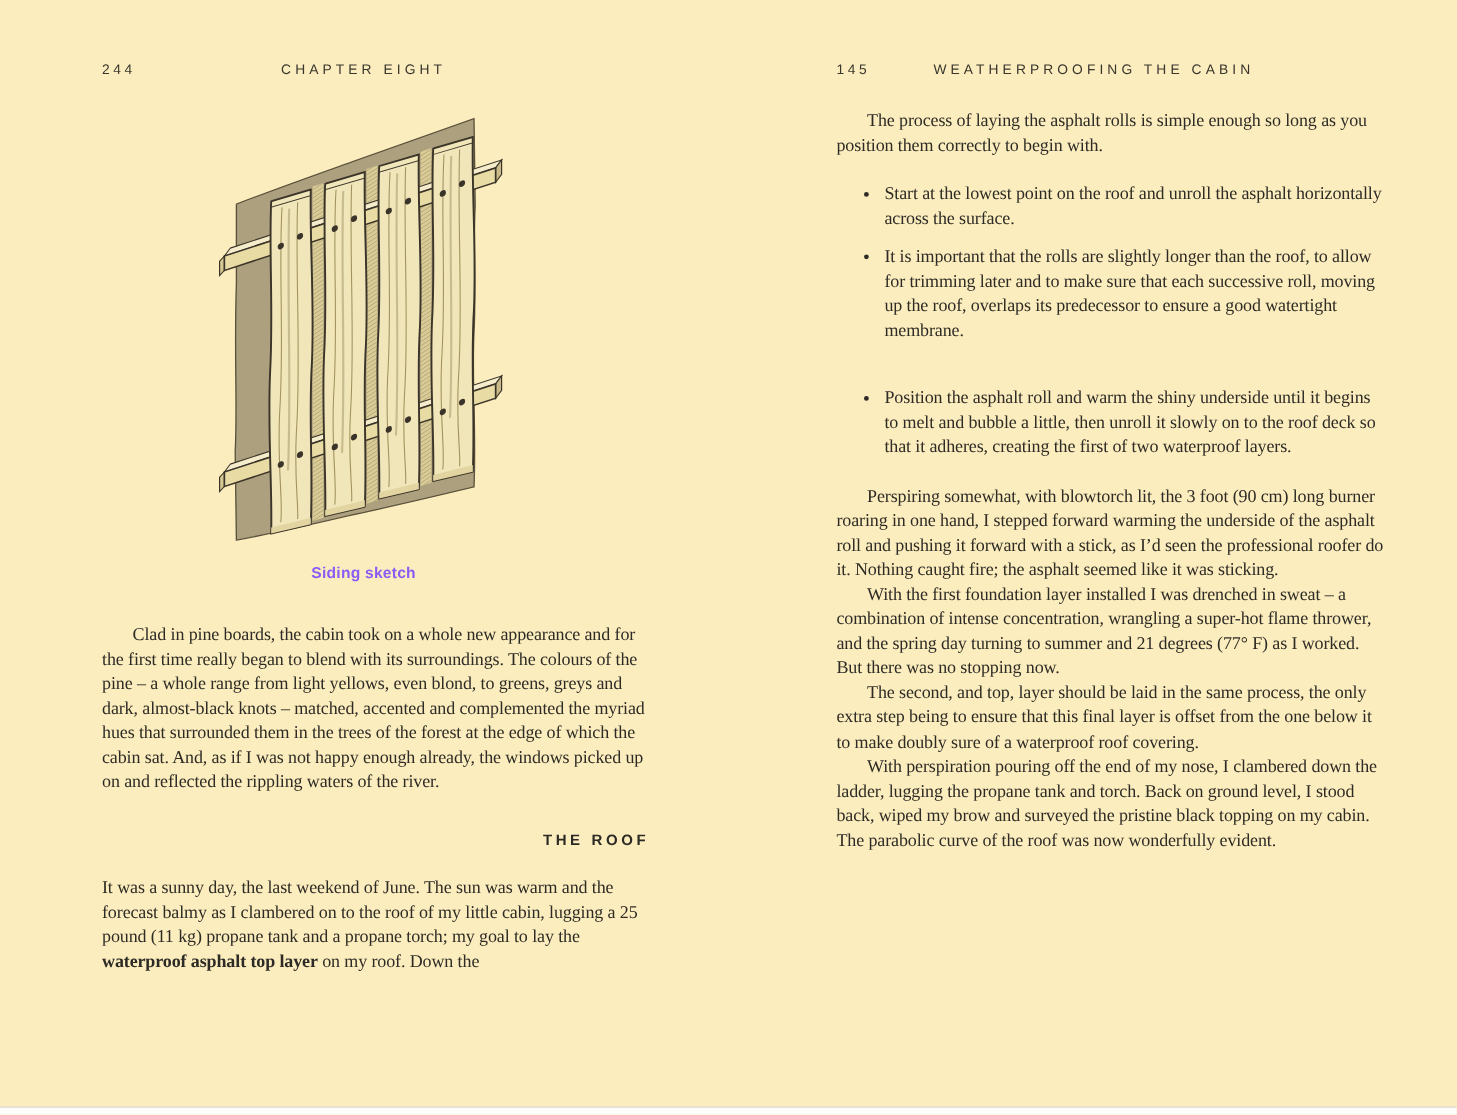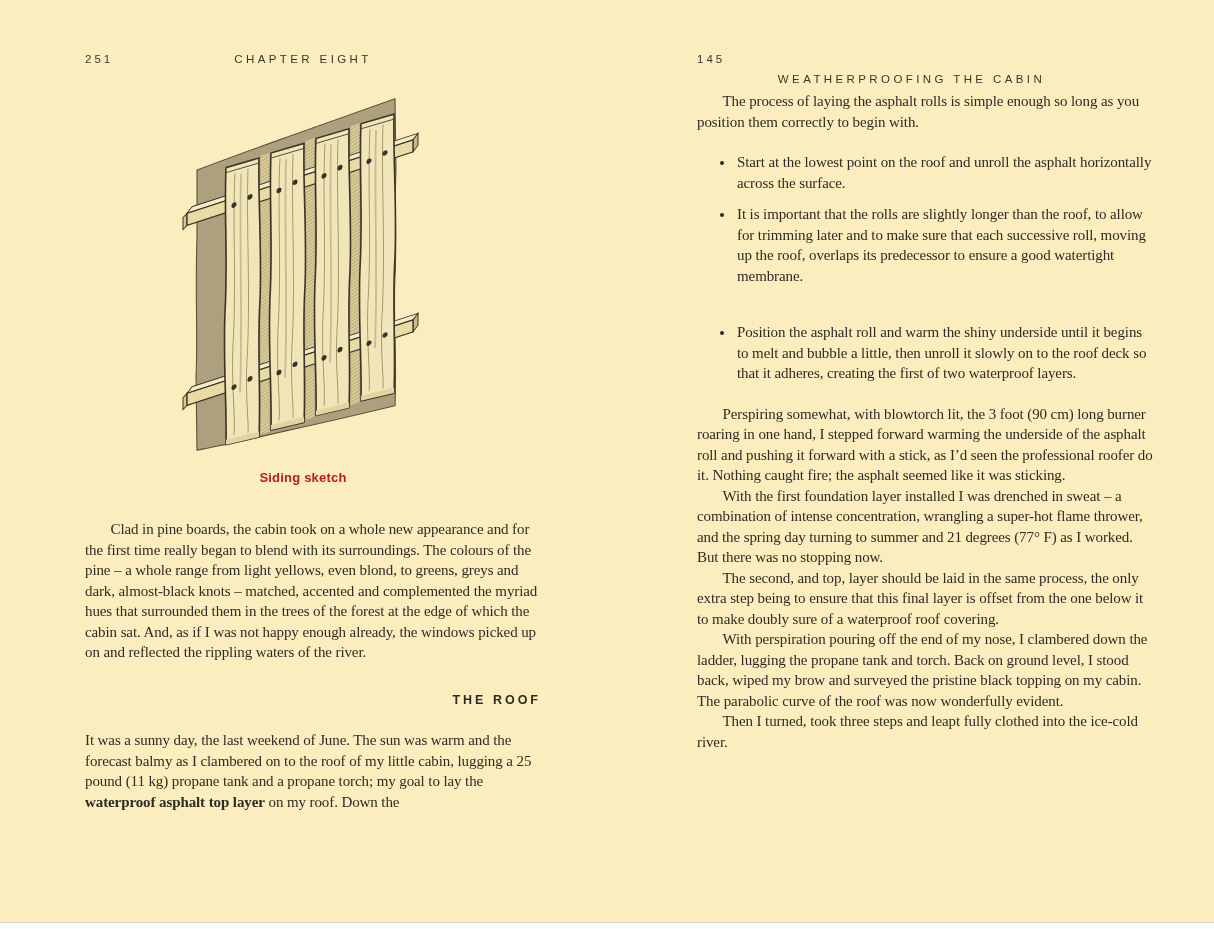--- a/index.html
+++ b/index.html
@@ -17,21 +17,21 @@
   .running-head{
     position:absolute;top:53px;
     font-family:"Liberation Sans", sans-serif;
     font-size:11.5px;letter-spacing:3.4px;color:#39362e;
     text-align:center;white-space:nowrap;
   }
   .illustration{position:absolute;left:160px;top:85px;}
   .caption{
     position:absolute;left:75px;top:470px;width:456px;text-align:center;
     font-family:"Liberation Sans", sans-serif;
-    font-size:13px;font-weight:600;color:#b91c1c;letter-spacing:0.2px;
+    font-size:13px;font-weight:600;color:#8b5cf6;letter-spacing:0.2px;
   }
   .body-col{
     position:absolute;
     font-size:15px;line-height:20.5px;letter-spacing:-0.1px;
     text-align:left;
   }
   .col-left{left:85px;top:519px;width:456px;}
   .col-right{left:697px;top:91px;width:457px;}
   .body-col p{margin:0;}
   .body-col p.indent{text-indent:1.7em;}
@@ -45,21 +45,21 @@
   ul.bullets li:last-child{margin-bottom:0;margin-top:36px;}
   strong{font-weight:700;}
   .bottom-edge{
     position:absolute;left:0;bottom:0;width:1214px;height:6px;
     background:#fdfdfb;border-top:1px solid #d9d3c2;
   }
 </style>
 </head>
 <body>
 
-<div class="pagenum" style="left:85px;">251</div>
+<div class="pagenum" style="left:85px;">244</div>
 <div class="running-head" style="left:75px;width:456px;">CHAPTER EIGHT</div>
 
 <svg class="illustration" width="300" height="380" viewBox="0 0 300 380" aria-hidden="true">
   <defs>
     <pattern id="hatch" width="3.2" height="3.2" patternUnits="userSpaceOnUse" patternTransform="rotate(72)">
       <line x1="0" y1="0" x2="0" y2="3.2" stroke="#7a6b45" stroke-width="0.7" opacity="0.8"></line>
     </pattern>
     <g id="board">
       <path d="M 41,1 C 39,45 43,95 40,145 C 38,195 42,240 41,278 L 74,281 C 76,235 72,190 75,145 C 77,95 73,45 74,2 Z" fill="#f0e6ba" stroke="#3b3428" stroke-width="1.6" stroke-linejoin="round"></path>
       <path d="M 41,273 L 74,275.5 L 74,281 L 41,278 Z" fill="#e2d5a2"></path>
@@ -107,30 +107,29 @@
 </svg>
 
 <div class="caption">Siding sketch</div>
 
 <div class="body-col col-left">
   <p class="indent">Clad in pine boards, the cabin took on a whole new appearance and for the first time really began to blend with its surroundings. The colours of the pine – a whole range from light yellows, even blond, to greens, greys and dark, almost-black knots – matched, accented and complemented the myriad hues that surrounded them in the trees of the forest at the edge of which the cabin sat. And, as if I was not happy enough already, the windows picked up on and reflected the rippling waters of the river.</p>
   <h3 class="section-heading">THE ROOF</h3>
   <p><span>It was a sunny day, the last weekend of June. The sun was warm and the forecast balmy as I clambered on to the roof of my little cabin, lugging a 25 pound (11 kg) propane tank and a propane torch; my goal to lay the </span><strong>waterproof asphalt top layer</strong><span> on my roof. Down the</span></p>
 </div>
 
-<div class="running-head" style="left:690px;width:443px;margin-top:20px;">WEATHERPROOFING THE CABIN</div>
+<div class="running-head" style="left:690px;width:443px;">WEATHERPROOFING THE CABIN</div>
 <div class="pagenum" style="left:697px;width:433px;">145</div>
 
 <div class="body-col col-right">
   <p class="indent">The process of laying the asphalt rolls is simple enough so long as you position them correctly to begin with.</p>
   <ul class="bullets">
     <li>Start at the lowest point on the roof and unroll the asphalt horizontally across the surface.</li>
     <li>It is important that the rolls are slightly longer than the roof, to allow for trimming later and to make sure that each successive roll, moving up the roof, overlaps its predecessor to ensure a good watertight membrane.</li>
     <li>Position the asphalt roll and warm the shiny underside until it begins to melt and bubble a little, then unroll it slowly on to the roof deck so that it adheres, creating the first of two waterproof layers.</li>
   </ul>
   <p class="indent">Perspiring somewhat, with blowtorch lit, the 3 foot (90 cm) long burner roaring in one hand, I stepped forward warming the underside of the asphalt roll and pushing it forward with a stick, as I’d seen the professional roofer do it. Nothing caught fire; the asphalt seemed like it was sticking.</p>
   <p class="indent">With the first foundation layer installed I was drenched in sweat – a combination of intense concentration, wrangling a super-hot flame thrower, and the spring day turning to summer and 21 degrees (77° F) as I worked. But there was no stopping now.</p>
   <p class="indent">The second, and top, layer should be laid in the same process, the only extra step being to ensure that this final layer is offset from the one below it to make doubly sure of a waterproof roof covering.</p>
   <p class="indent">With perspiration pouring off the end of my nose, I clambered down the ladder, lugging the propane tank and torch. Back on ground level, I stood back, wiped my brow and surveyed the pristine black topping on my cabin. The parabolic curve of the roof was now wonderfully evident.</p>
-  <p class="indent">Then I turned, took three steps and leapt fully clothed into the ice-cold river.</p>
 </div>
 
 <div class="bottom-edge"></div>
 
 </body></html>

